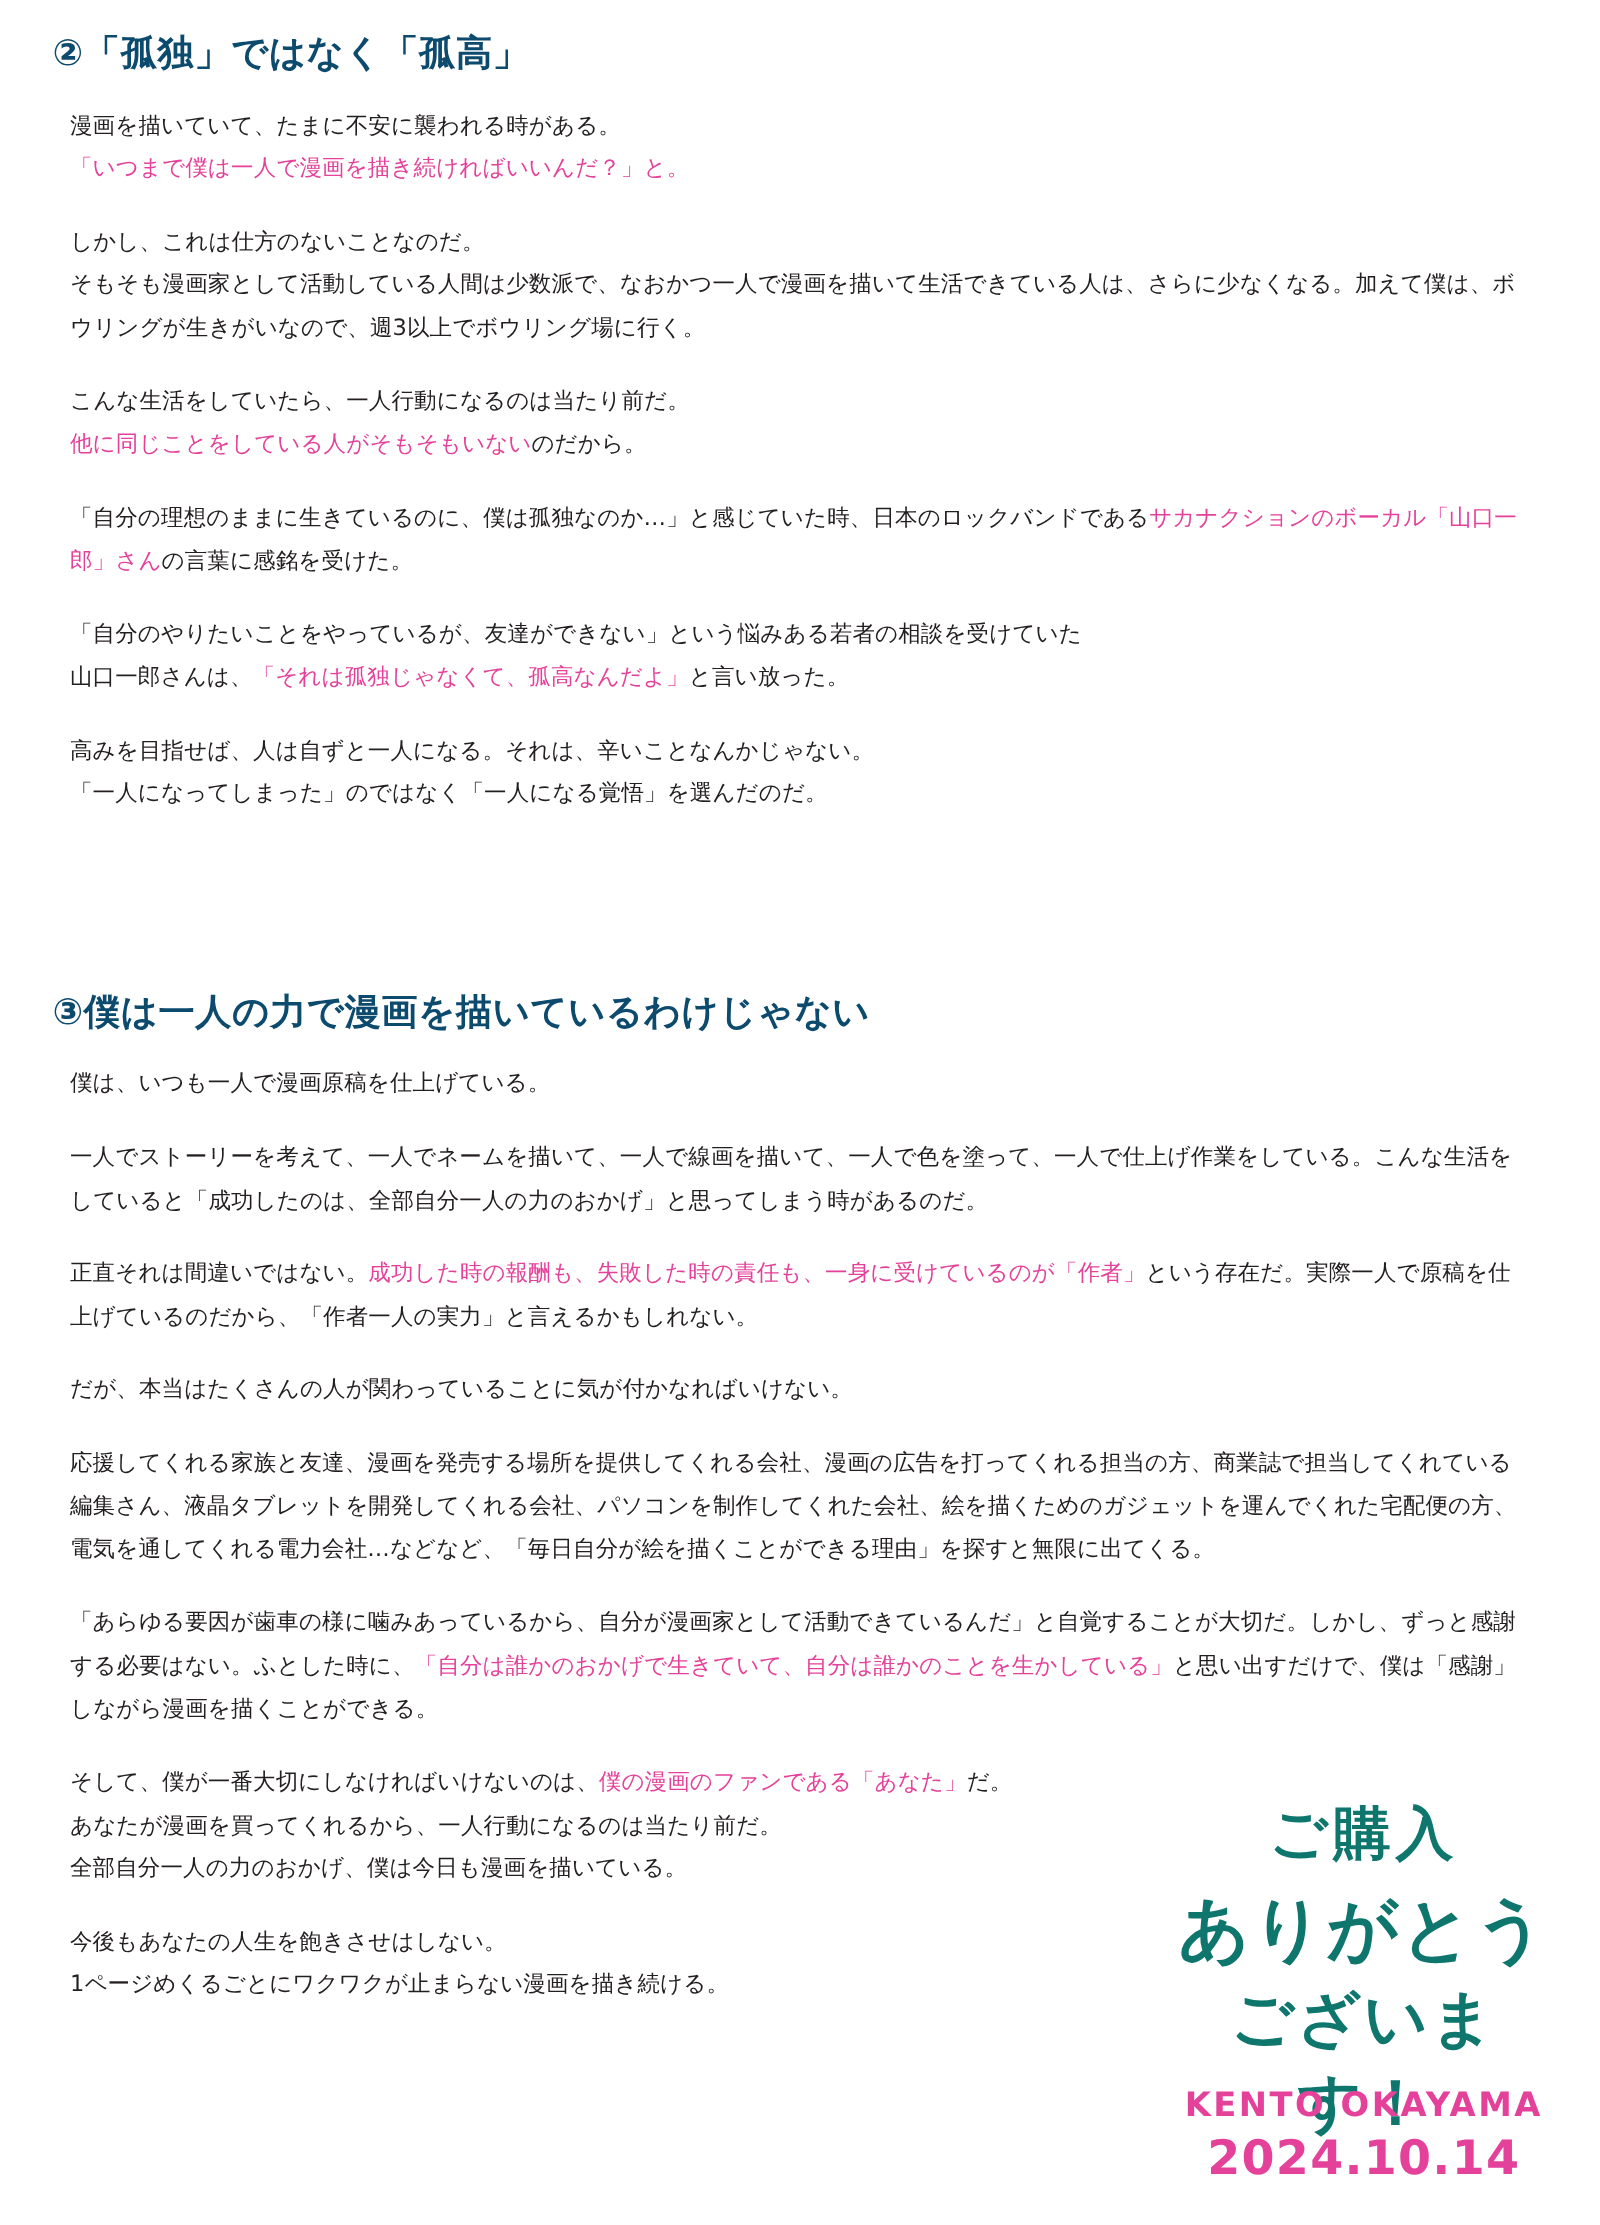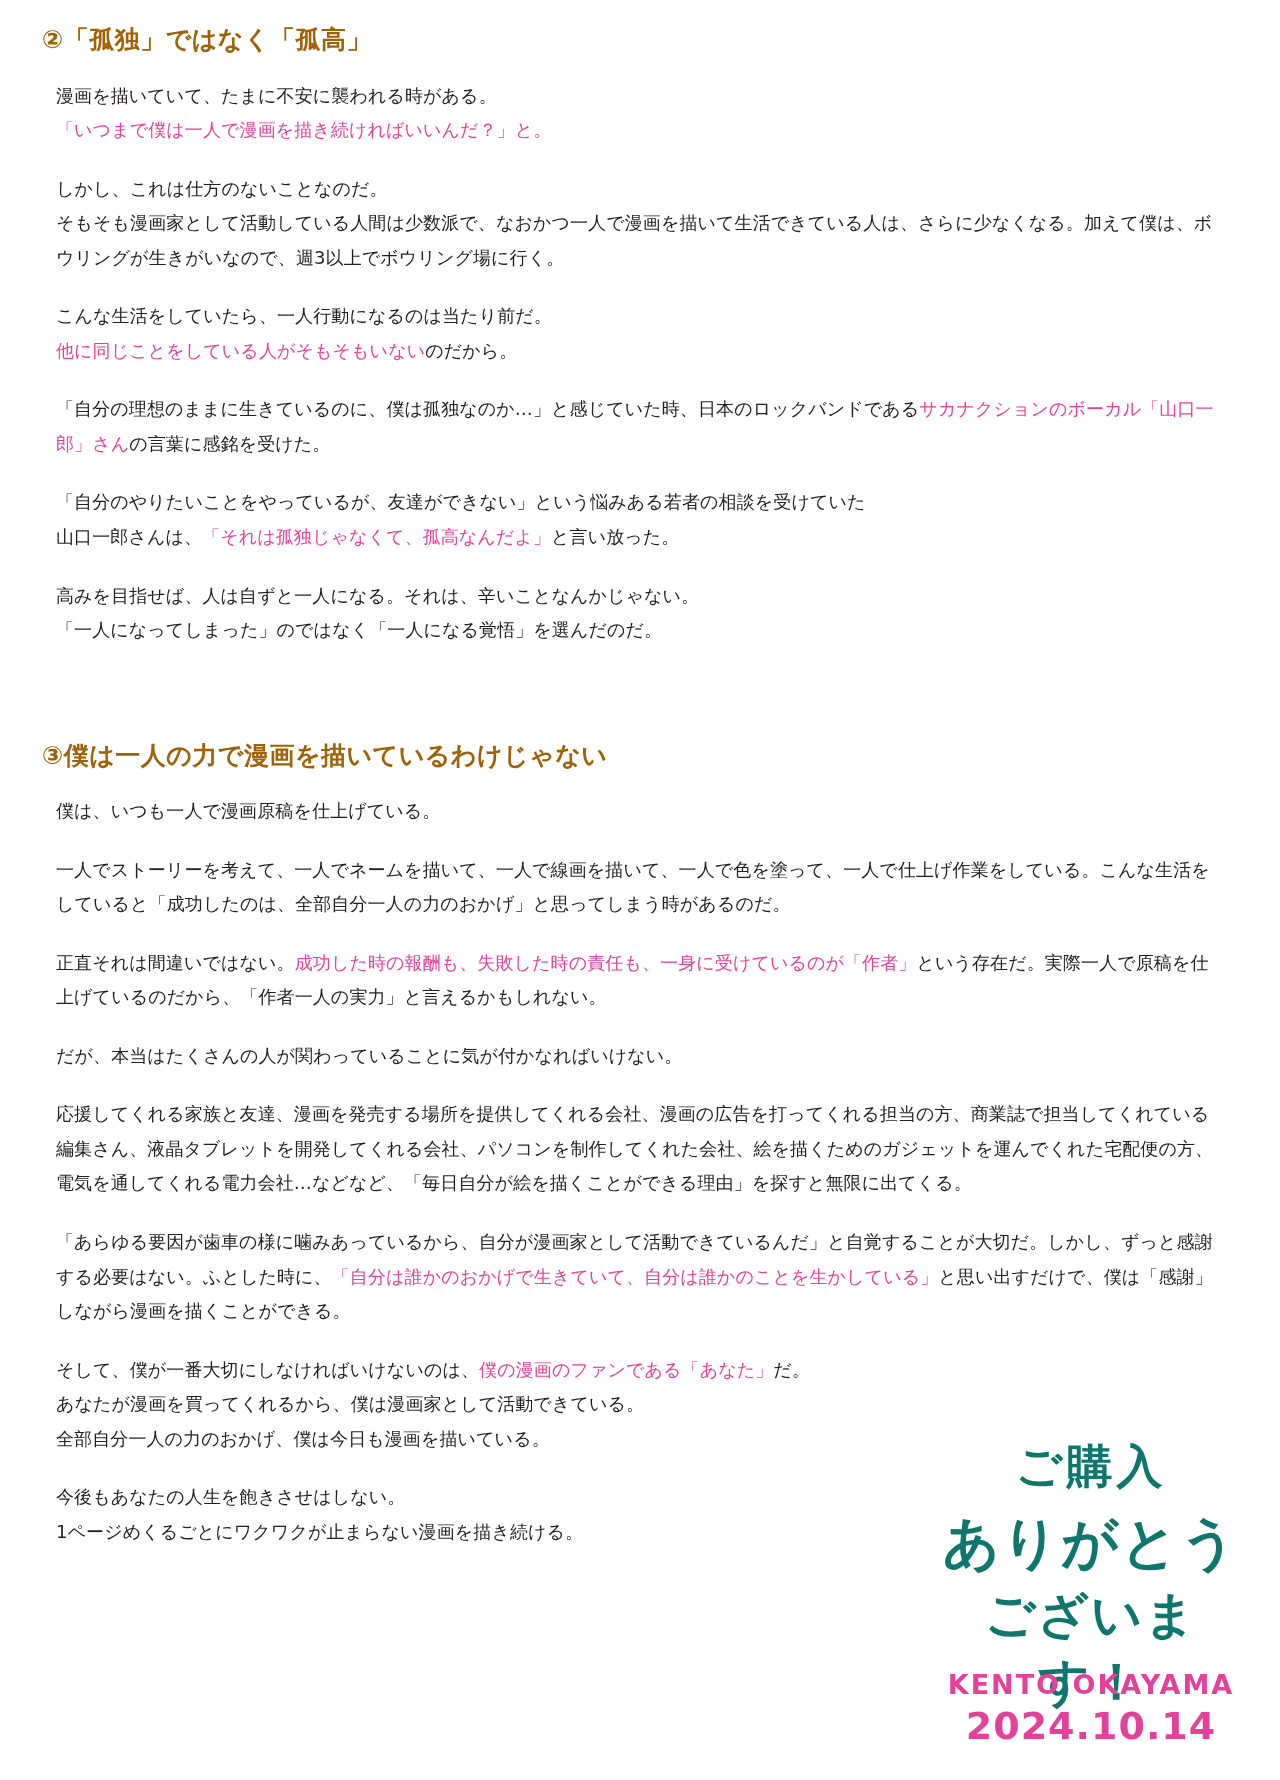--- a/index.html
+++ b/index.html
@@ -13,29 +13,29 @@
     position: relative;
     overflow: hidden;
   }
   .page {
     position: relative;
     width: 1280px;
     height: 1780px;
     padding: 24px 46px 0 42px;
   }
   h2.section-heading {
-    color: #a16207;
-    font-size: 25px;
+    color: #0c4a6e;
+    font-size: 29px;
     font-weight: bold;
     margin: 0 0 22px 0;
     letter-spacing: 0.5px;
     line-height: 1.3;
   }
   h2.section-heading.second {
-    margin-top: 34px;
+    margin-top: 80px;
   }
   .body-block {
     font-size: 18px;
     line-height: 1.92;
     margin: 0 12px 24px 0;
     padding-left: 14px;
     letter-spacing: 0.1px;
     font-weight: normal;
     color: #231f20;
   }
@@ -99,21 +99,21 @@
   <div class="spacer-lg"></div>
 
   <h2 class="section-heading second">③僕は一人の力で漫画を描いているわけじゃない</h2>
   <div id="sec1">
       <p class="body-block"><span class="">僕は、いつも一人で漫画原稿を仕上げている。</span></p>
       <p class="body-block"><span class="">一人でストーリーを考えて、一人でネームを描いて、一人で線画を描いて、一人で色を塗って、一人で仕上げ作業をしている。こんな生活をしていると「成功したのは、全部自分一人の力のおかげ」と思ってしまう時があるのだ。</span></p>
       <p class="body-block"><span class="">正直それは間違いではない。</span><span class="pink">成功した時の報酬も、失敗した時の責任も、一身に受けているのが「作者」</span><span class="">という存在だ。実際一人で原稿を仕上げているのだから、「作者一人の実力」と言えるかもしれない。</span></p>
       <p class="body-block"><span class="">だが、本当はたくさんの人が関わっていることに気が付かなればいけない。</span></p>
       <p class="body-block"><span class="">応援してくれる家族と友達、漫画を発売する場所を提供してくれる会社、漫画の広告を打ってくれる担当の方、商業誌で担当してくれている編集さん、液晶タブレットを開発してくれる会社、パソコンを制作してくれた会社、絵を描くためのガジェットを運んでくれた宅配便の方、電気を通してくれる電力会社…などなど、「毎日自分が絵を描くことができる理由」を探すと無限に出てくる。</span></p>
       <p class="body-block"><span class="">「あらゆる要因が歯車の様に噛みあっているから、自分が漫画家として活動できているんだ」と自覚することが大切だ。しかし、ずっと感謝する必要はない。ふとした時に、</span><span class="pink">「自分は誰かのおかげで生きていて、自分は誰かのことを生かしている」</span><span class="">と思い出すだけで、僕は「感謝」しながら漫画を描くことができる。</span></p>
-      <p class="body-block"><span class="">そして、僕が一番大切にしなければいけないのは、</span><span class="pink">僕の漫画のファンである「あなた」</span><span class="">だ。</span><br><span class="">あなたが漫画を買ってくれるから、僕は漫画家として活動できている。</span><br><span class="">全部自分一人の力のおかげ、僕は今日も漫画を描いている。</span></p>
+      <p class="body-block"><span class="">そして、僕が一番大切にしなければいけないのは、</span><span class="pink">僕の漫画のファンである「あなた」</span><span class="">だ。</span><br><span class="">あなたが漫画を買ってくれるから、一人行動になるのは当たり前だ。</span><br><span class="">全部自分一人の力のおかげ、僕は今日も漫画を描いている。</span></p>
       <p class="body-block"><span class="">今後もあなたの人生を飽きさせはしない。</span><br><span class="">1ページめくるごとにワクワクが止まらない漫画を描き続ける。</span></p>
     </div>
 
   <div class="stamp">
     <div class="stamp-line sl1 handwrite">ご購入</div>
     <div class="stamp-line sl2 handwrite">ありがとう</div>
     <div class="stamp-line sl3 handwrite">ございます！</div>
     <div class="stamp-text stamp-name">KENTO OKAYAMA</div>
     <div class="stamp-text stamp-date handwrite">2024.10.14</div>
   </div>

